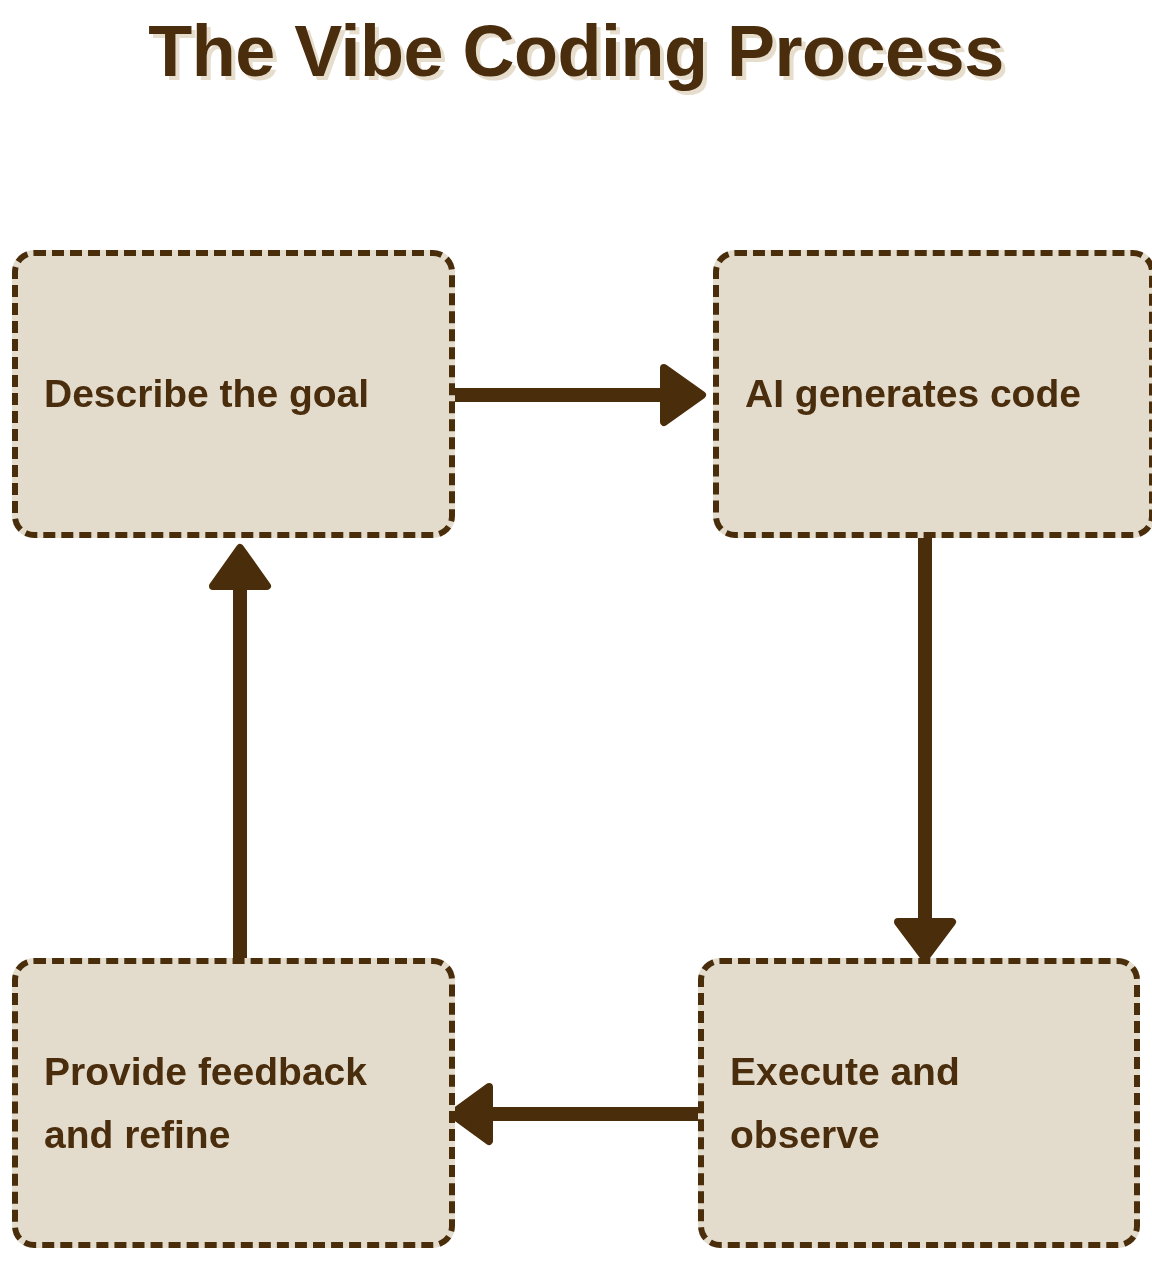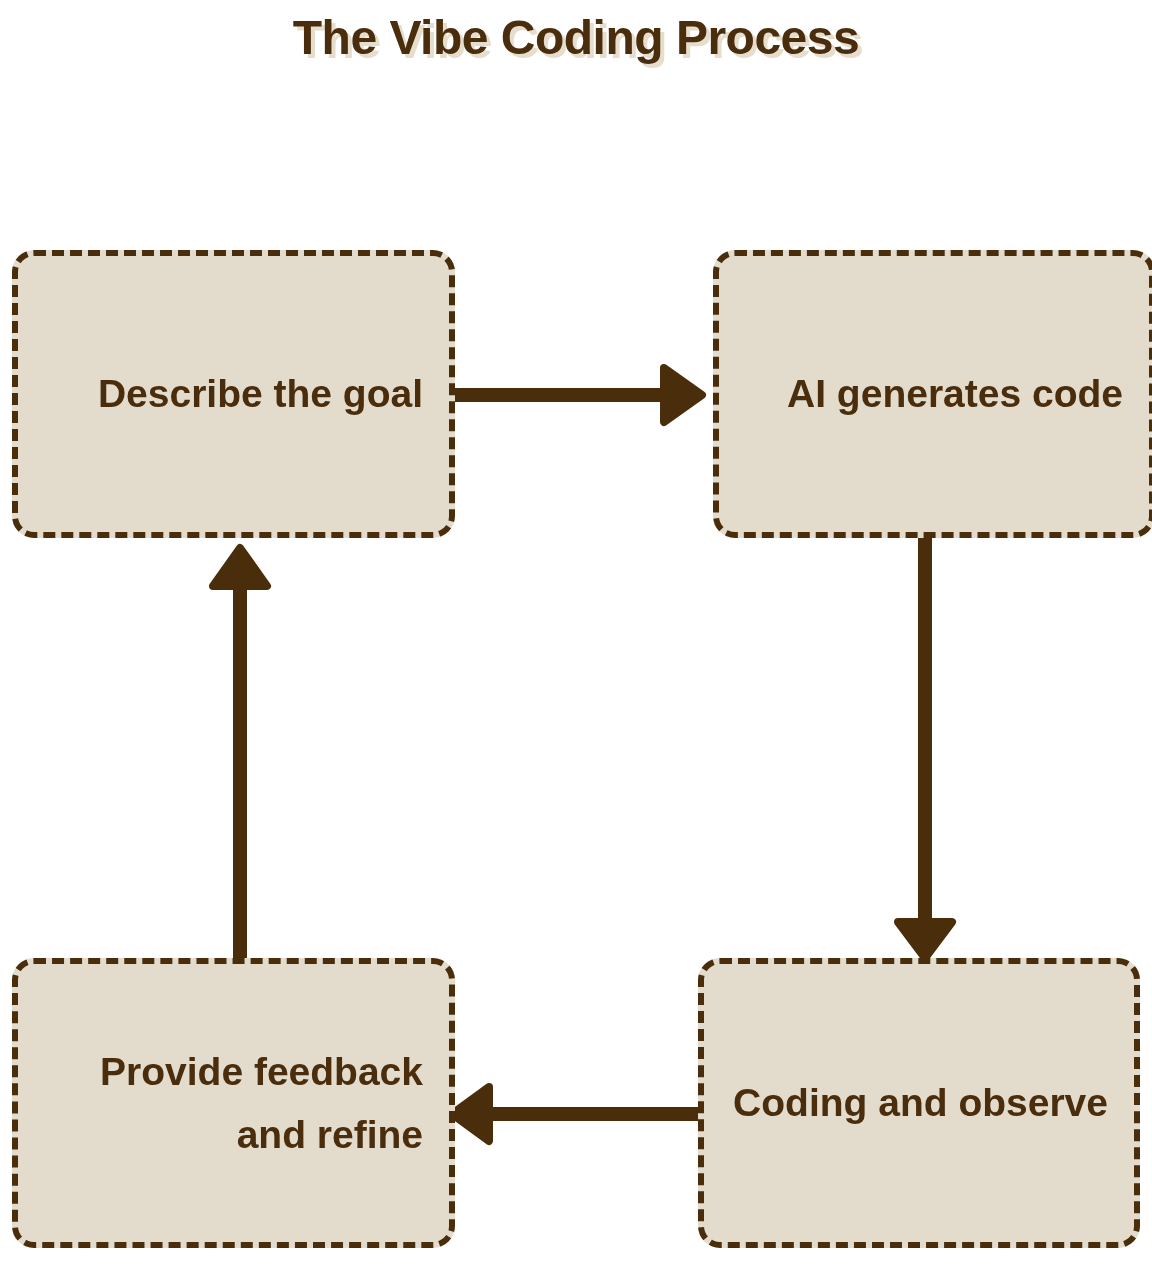--- a/index.html
+++ b/index.html
@@ -23,40 +23,40 @@
     height: 1266px;
   }
 
   
   #page-title {
     position: absolute;
     left: 0;
     top: 10px;
     width: 1152px;
     text-align: center;
-    font-size: 48px;
+    font-size: 72px;
     font-weight: bold;
     letter-spacing: -0.5px;
     color: #4a2d0d;
     text-shadow: 4px 4px 0 #e6ddcc;
     white-space: nowrap;
     line-height: 1.15;
   }
 
   
   .node {
     position: absolute;
     box-sizing: border-box;
     background: #e3dccc;
     border: 6px dashed #4a2d0a;
     border-radius: 22px;
     display: flex;
     align-items: center;
     justify-content: center;
-    text-align: right;
+    text-align: left;
     color: #4a2d0d;
     font-size: 39px;
     font-weight: bold;
     line-height: 1.62;
     padding: 0 26px;
   }
   .node .label {
     display: block;
     width: 100%;
   }
@@ -140,20 +140,20 @@
 
   <div class="node" id="node-describe">
     <span class="label">Describe the goal</span>
   </div>
 
   <div class="node" id="node-ai-generates">
     <span class="label">AI generates code</span>
   </div>
 
   <div class="node" id="node-execute">
-    <span class="label">Coding and observe</span>
+    <span class="label">Execute and observe</span>
   </div>
 
   <div class="node" id="node-provide-feedback">
     <span class="label">Provide feedback and refine</span>
   </div>
 
 </div>
 
 </body></html>

